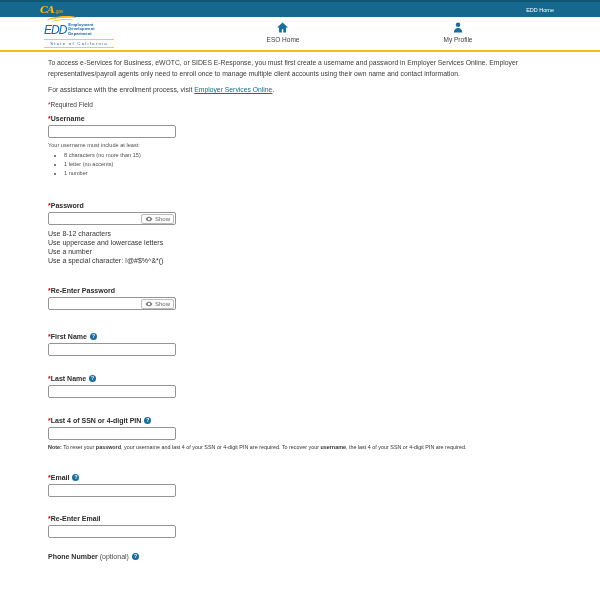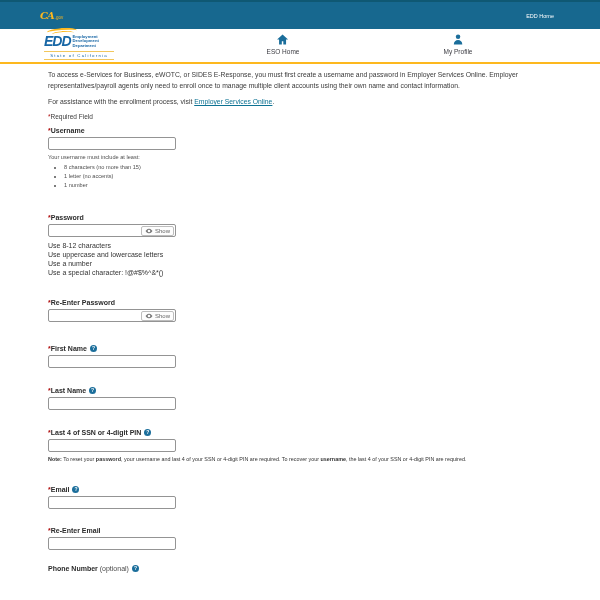--- a/index.html
+++ b/index.html
@@ -5,21 +5,21 @@
   * { box-sizing: border-box; }
   html,body { margin:0; padding:0; }
   body {
     width:600px; height:600px; overflow:hidden; background:#ffffff;
     font-family:"Liberation Sans", sans-serif; color:#3b3b41;
   }
   .stage { position:relative; width:600px; height:600px; overflow:hidden; }
 
   
   .topbar {
-    height:29px; background:#17688f; border-top:2px solid #0f5873;
+    height:17px; background:#17688f; border-top:2px solid #0f5873;
     display:flex; align-items:center; justify-content:space-between;
     padding:0 46px 0 40px;
   }
   .ca-logo { display:flex; align-items:baseline; cursor:pointer; }
   .ca-script {
     font-family:"DejaVu Serif", serif; font-style:italic; font-weight:bold;
     color:#fdb81e; font-size:10px; line-height:10px; letter-spacing:-1px;
   }
   .ca-gov { color:#fdb81e; font-size:4.5px; margin-left:1px; }
   .topbar-link { color:#ffffff; font-size:5.5px; cursor:pointer; }
@@ -33,21 +33,21 @@
     position:absolute; top:-4px; left:3px; width:30px; height:7px;
     border-top:2px solid #fdb81e; border-radius:100% 100% 0 0;
     transform:rotate(-4deg);
   }
   .edd-arc2 {
     position:absolute; top:-1px; left:8px; width:22px; height:5px;
     border-top:1px solid #fdb81e; border-radius:100% 100% 0 0;
     transform:rotate(-4deg);
   }
   .edd-acronym {
-    font-size:14px; line-height:13px; font-weight:bold; font-style:italic;
+    font-size:12px; line-height:13px; font-weight:normal; font-style:italic;
     color:#1766a5; letter-spacing:-1px;
   }
   .edd-dept { display:flex; flex-direction:column; padding-bottom:1px; }
   .edd-dept span {
     font-size:4.2px; line-height:4.8px; font-weight:bold; color:#1766a5;
   }
   .edd-tagline {
     margin-top:1px; padding:1px 0; width:70px; text-align:center;
     font-size:4.4px; letter-spacing:1.2px; color:#1766a5;
     border-top:1px solid #f2c75c; border-bottom:1px solid #f2c75c;

